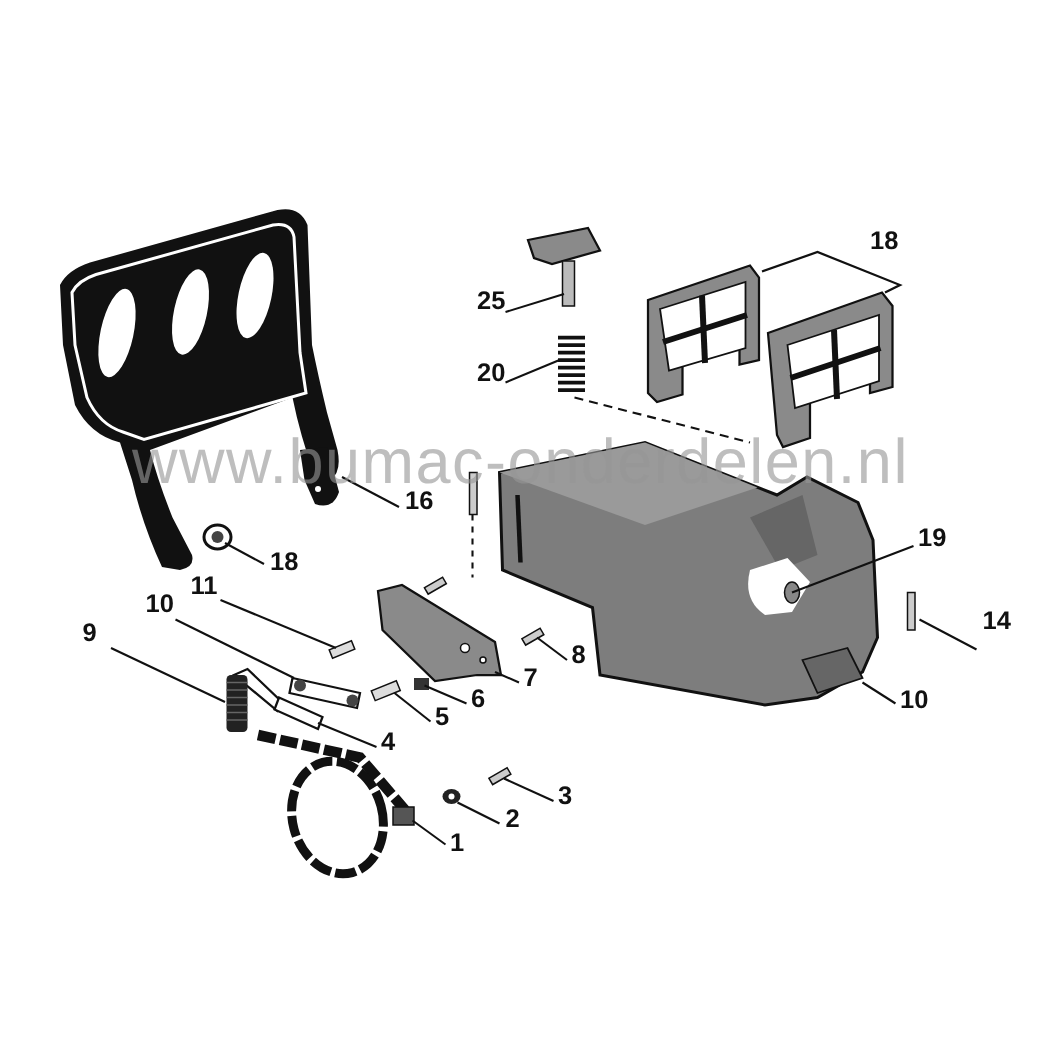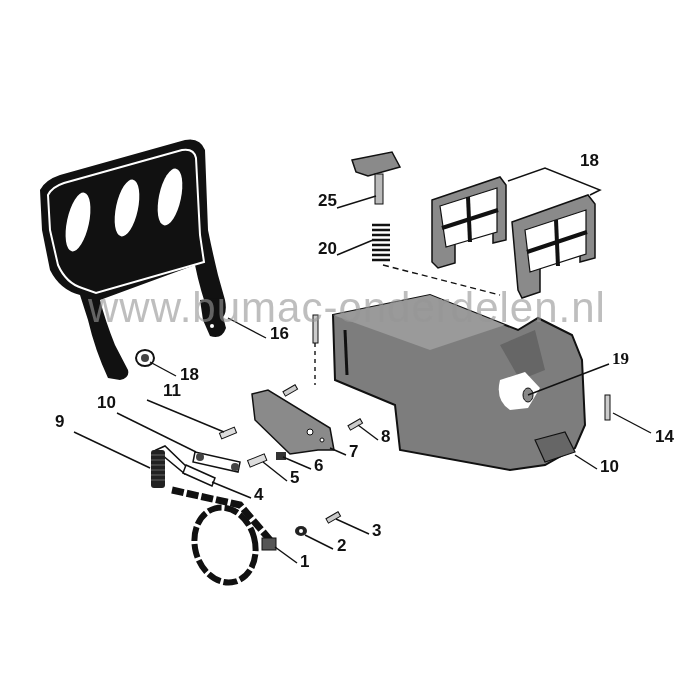--- a/index.html
+++ b/index.html
@@ -139,22 +139,22 @@
     <div class="callout" style="left: 300px; top: 553px;">1</div>
     <div class="callout" style="left: 337px; top: 537px;">2</div>
     <div class="callout" style="left: 372px; top: 522px;">3</div>
     <div class="callout" style="left: 254px; top: 486px;">4</div>
     <div class="callout" style="left: 290px; top: 469px;">5</div>
     <div class="callout" style="left: 314px; top: 457px;">6</div>
     <div class="callout" style="left: 349px; top: 443px;">7</div>
     <div class="callout" style="left: 381px; top: 428px;">8</div>
     <div class="callout" style="left: 55px; top: 413px;">9</div>
     <div class="callout" style="left: 97px; top: 394px;">10</div>
-    <div class="callout" style="left: 127px; top: 382px; margin-left: 36px;">11</div>
+    <div class="callout" style="left: 127px; top: 382px;">11</div>
     <div class="callout" style="left: 180px; top: 366px;">18</div>
-    <div class="callout" style="left: 655px; top: 428px;">14</div>
+    <div class="callout" style="left: 655px; top: 405px;">14</div>
     <div class="callout" style="left: 600px; top: 458px;">10</div>
     <div class="callout" style="left: 270px; top: 325px;">16</div>
     <div class="callout" style="left: 580px; top: 152px;">18</div>
-    <div class="callout" style="left: 612px; top: 350px; font-family: Liberation Serif, serif;">19</div>
+    <div class="callout" style="left: 612px; top: 350px;">19</div>
     <div class="callout" style="left: 318px; top: 240px; text-align: center;">20</div>
     <div class="callout" style="left: 318px; top: 192px;">25</div>
   </div>
 
 </body></html>

